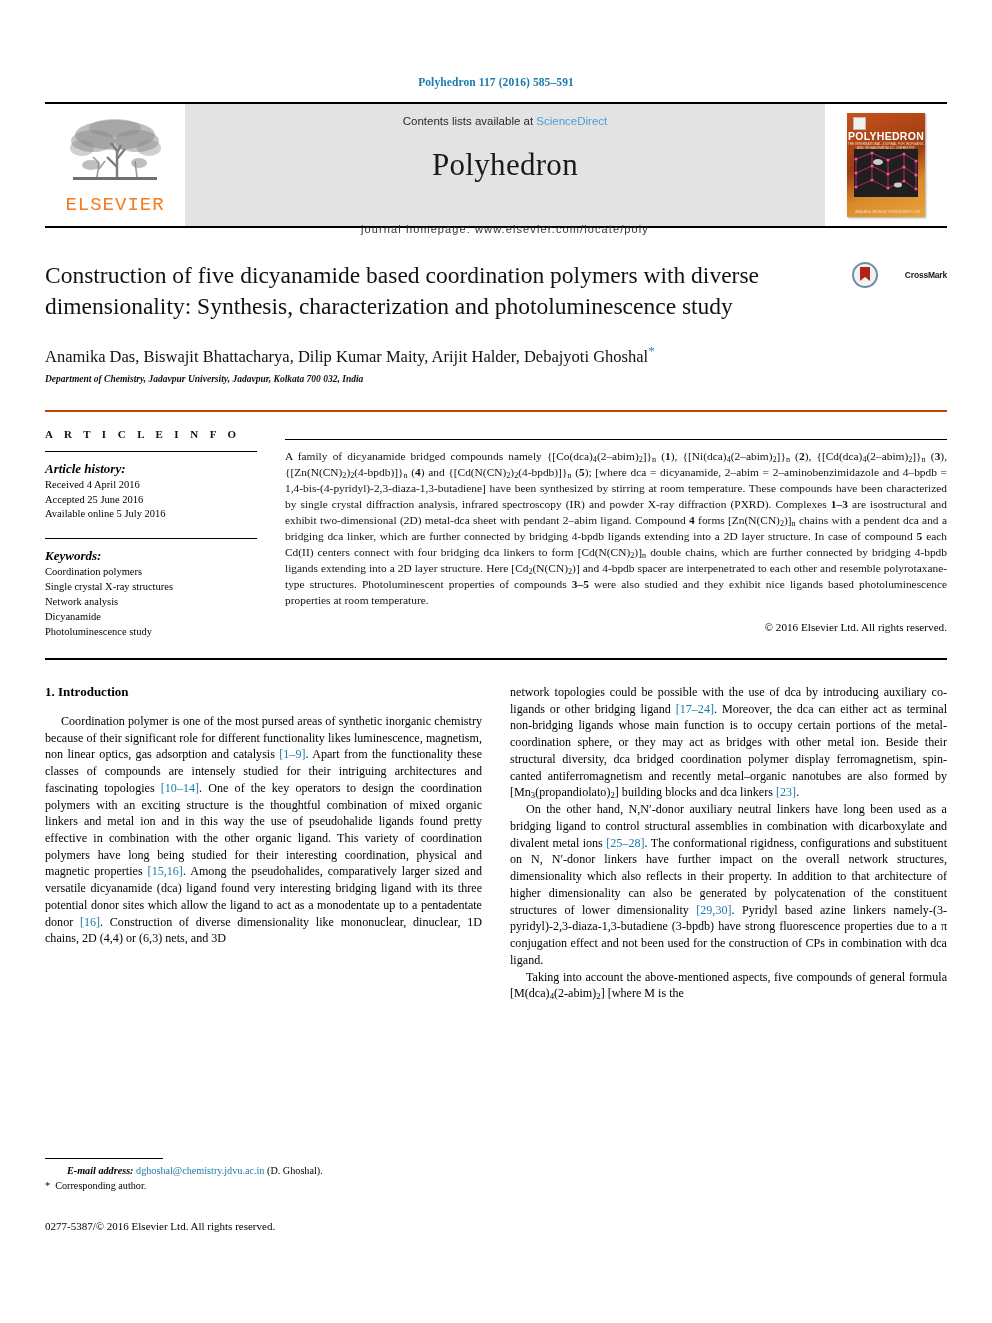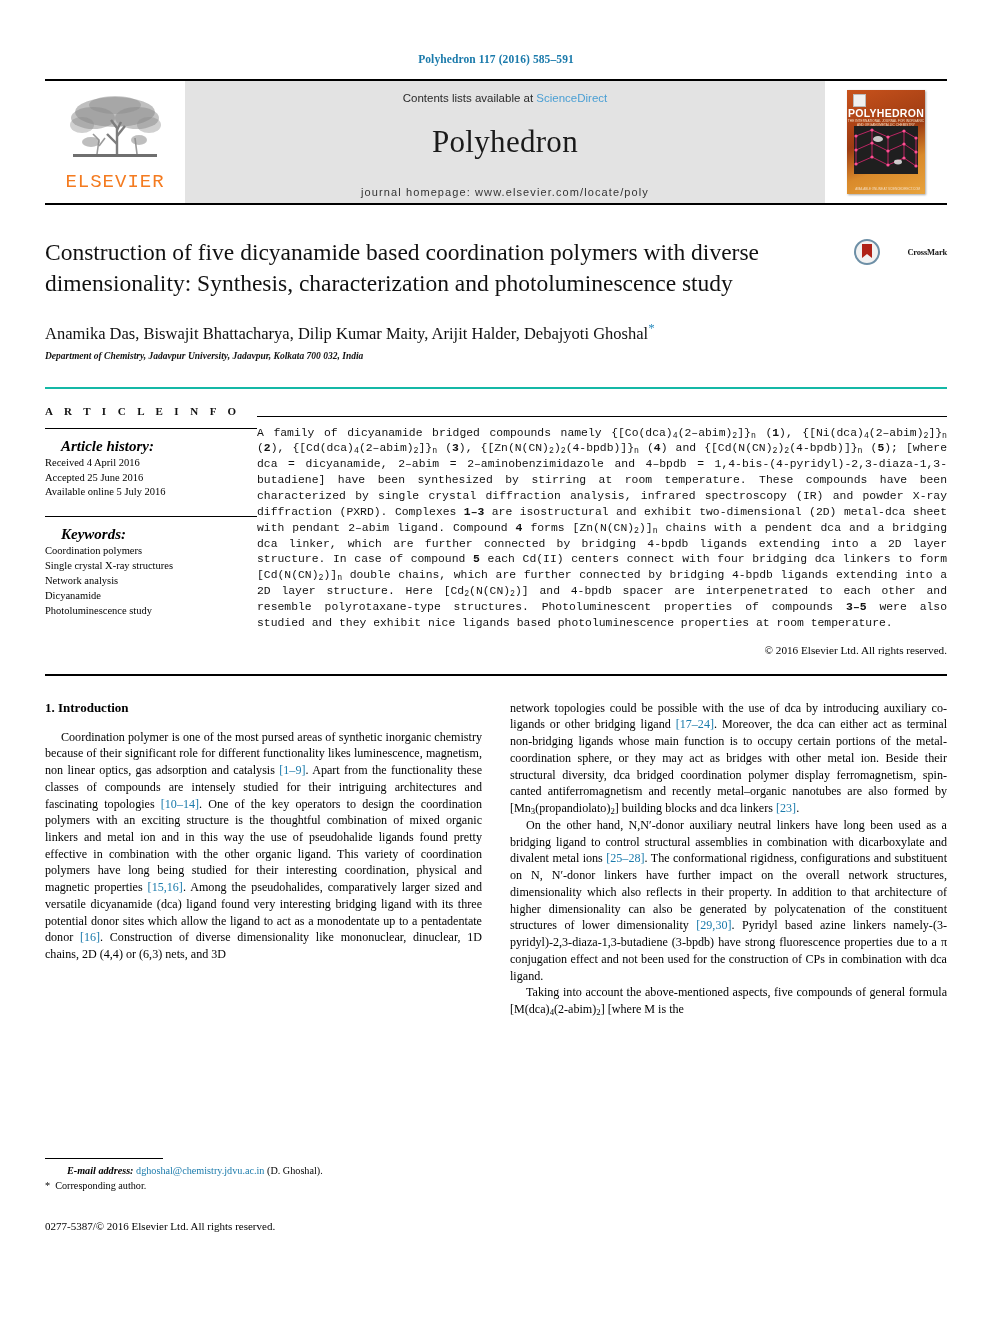--- a/index.html
+++ b/index.html
@@ -23,21 +23,21 @@
     box-sizing: border-box;
   }
 
   
   .running-head {
     text-align: center;
     font-family: "Liberation Serif", serif;
     font-weight: bold;
     font-size: 11.5px;
     color: #1a7aab;
-    padding-top: 53px;
+    padding-top: 76px;
     letter-spacing: 0.1px;
   }
 
   
   .masthead {
     margin: 14px 45px 0 45px;
     height: 122px;
     display: flex;
     border-top: 2px solid #000;
     border-bottom: 2px solid #000;
@@ -82,21 +82,21 @@
     font-size: 31px;
     color: #1a1a1a;
     margin-top: 20px;
     letter-spacing: 0.3px;
   }
   .homepage-line {
     font-family: "Liberation Sans", sans-serif;
     font-size: 11px;
     color: #333;
     letter-spacing: 1.1px;
-    margin-top: 26px;
+    margin-top: 40px;
   }
 
   
   .elsevier-logo {
     width: 110px;
     text-align: center;
   }
   .elsevier-word {
     font-family: Liberation Mono, monospace;
     font-size: 19px;
@@ -173,21 +173,21 @@
   }
   .crossmark {
     position: absolute;
     top: 2px;
     right: 0;
     display: flex;
     align-items: center;
     gap: 4px;
   }
   .crossmark-text {
-    font-family: Liberation Serif, serif;
+    font-family: Liberation Sans, sans-serif;
     font-size: 8.5px;
     font-weight: bold;
     color: #1a1a1a;
     letter-spacing: -0.2px;
     padding-left: 23px;
   }
   .authors {
     font-family: "Liberation Serif", serif;
     font-size: 16.5px;
     margin-top: 22px;
@@ -203,23 +203,24 @@
     font-style: italic;
     font-weight: bold;
     font-size: 9.5px;
     margin-top: 7px;
     color: #111;
   }
 
   
   .info-abstract {
     margin: 26px 45px 0 45px;
-    border-top: 2px solid #14b8a6;
+    border-top: 2px solid #c2410c;
     padding-top: 16px;
     display: flex;
+    gap: 28px;
   }
   .col-info {
     width: 212px;
     flex: 0 0 212px;
   }
   .col-abstract {
     flex: 1 1 auto;
   }
   .section-caps {
     font-family: "Liberation Serif", serif;
@@ -229,32 +230,31 @@
     color: #111;
   }
   .rule-thin {
     border-top: 1px solid #000;
     margin: 11px 0 9px 0;
   }
   .info-head {
     font-family: "Liberation Serif", serif;
     font-style: italic;
     font-weight: bold;
-    font-size: 15px;
+    font-size: 13px;
     margin-bottom: 1px;
-    margin-left: 16px;
   }
   .info-line {
     font-family: "Liberation Serif", serif;
     font-size: 10.5px;
     line-height: 1.42;
   }
   .kw-block { margin-top: 16px; }
   .abstract-body {
-    font-family: Liberation Mono, monospace;
+    font-family: Liberation Serif, serif;
     font-size: 11.4px;
     line-height: 1.39;
     text-align: justify;
     color: #111;
   }
   .abstract-body b { font-weight: bold; }
   .copyright {
     text-align: right;
     font-family: "Liberation Serif", serif;
     font-size: 11.2px;

